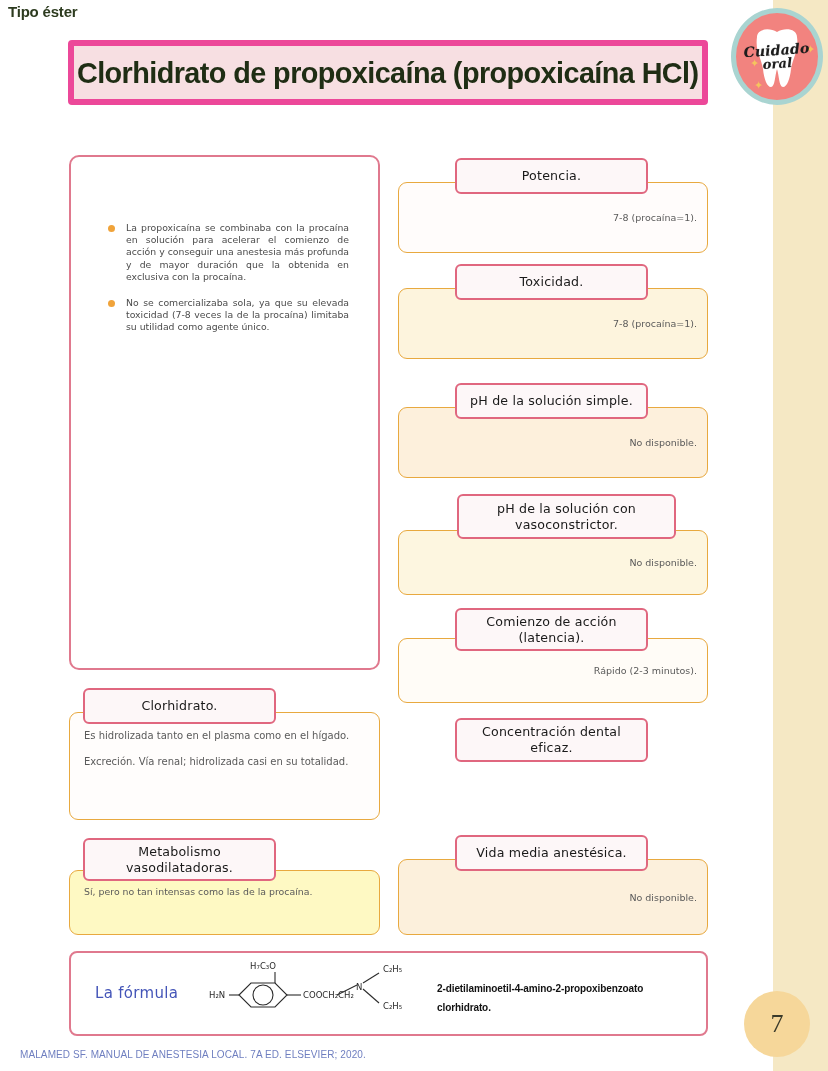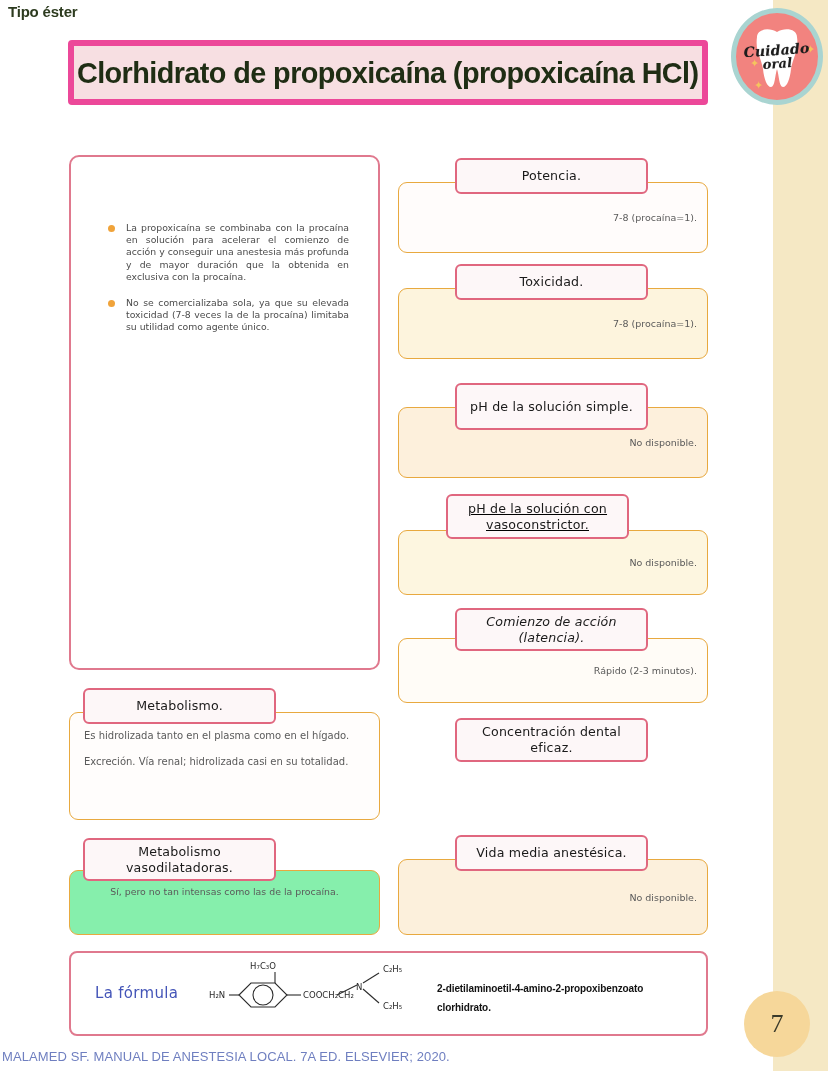--- a/index.html
+++ b/index.html
@@ -170,23 +170,23 @@
     font-family:"Liberation Sans", sans-serif;
     font-weight:700;
     font-size:10px;
     line-height:19px;
     color:#111111;
     letter-spacing:-.1px;
   }
 
   
   .citation{
-    position:absolute;left:2px;top:1049px;
+    position:absolute;left:20px;top:1049px;
     font-family:"Liberation Sans", sans-serif;
-    font-size:13px;
+    font-size:10px;
     color:#6f7fc0;
     letter-spacing:.1px;
   }
 
   
   .page-badge{
     position:absolute;left:744px;top:991px;
     width:66px;height:66px;border-radius:50%;
     background:#f6d79a;
     display:flex;align-items:center;justify-content:center;
@@ -244,39 +244,39 @@
     </div>
     <div class="label" style="left:57px;width:193px;height:36px;">
       <div class="txt">Toxicidad.</div>
     </div>
   </div>
 
   <div class="card" style="left:398px;top:383px;width:310px;height:95px;">
     <div class="body" style="top:24px;background:#fdf0dc;">
       <div class="val">No disponible.</div>
     </div>
-    <div class="label" style="left:57px;width:193px;height:47px;">
+    <div class="label" style="left:57px;width:193px;height:36px;">
       <div class="txt">pH de la solución simple.</div>
     </div>
   </div>
 
   <div class="card" style="left:398px;top:494px;width:310px;height:101px;">
     <div class="body" style="top:36px;background:#fdf6e0;">
       <div class="val">No disponible.</div>
     </div>
-    <div class="label" style="left:48px;width:183px;height:45px;text-decoration:underline;">
+    <div class="label" style="left:59px;width:219px;height:45px;">
       <div class="txt">pH de la solución con vasoconstrictor.</div>
     </div>
   </div>
 
   <div class="card" style="left:398px;top:608px;width:310px;height:95px;">
     <div class="body" style="top:30px;background:#fffcf7;">
       <div class="val">Rápido (2-3 minutos).</div>
     </div>
-    <div class="label" style="left:57px;width:193px;height:43px;font-style:italic;">
+    <div class="label" style="left:57px;width:193px;height:43px;">
       <div class="txt">Comienzo de acción (latencia).</div>
     </div>
   </div>
 
   <div class="card" style="left:398px;top:718px;width:310px;height:100px;">
     <div class="label" style="left:57px;width:193px;height:44px;">
       <div class="txt">Concentración dental eficaz.</div>
     </div>
   </div>
 
@@ -289,26 +289,26 @@
     </div>
   </div>
 
   <div class="card" style="left:69px;top:688px;width:311px;height:132px;">
     <div class="body" style="top:24px;background:#fffdfc;align-items:flex-start;justify-content:flex-start;">
       <div class="val" style="text-align:justify;padding:16px 14px 0 14px;white-space:pre-line;font-size:10px;line-height:13px;">Es hidrolizada tanto en el plasma como en el hígado.
 
  Excreción. Vía renal; hidrolizada casi en su totalidad.</div>
     </div>
     <div class="label" style="left:14px;width:193px;height:36px;">
-      <div class="txt">Metabolismo.</div>
+      <div class="txt">Clorhidrato.</div>
     </div>
   </div>
 
   <div class="card" style="left:69px;top:838px;width:311px;height:97px;">
-    <div class="body" style="top:32px;background:#86efac;align-items:flex-start;justify-content:center;">
+    <div class="body" style="top:32px;background:#fef9c3;align-items:flex-start;justify-content:flex-start;">
       <div class="val" style="text-align:left;padding:14px 14px 0 14px;font-size:9.4px;">Sí, pero no tan intensas como las de la procaína.</div>
     </div>
     <div class="label" style="left:14px;width:193px;height:43px;">
       <div class="txt">Metabolismo vasodilatadoras.</div>
     </div>
   </div>
 
   <div class="formula-box">
     <div class="formula-label">La fórmula</div>
 

